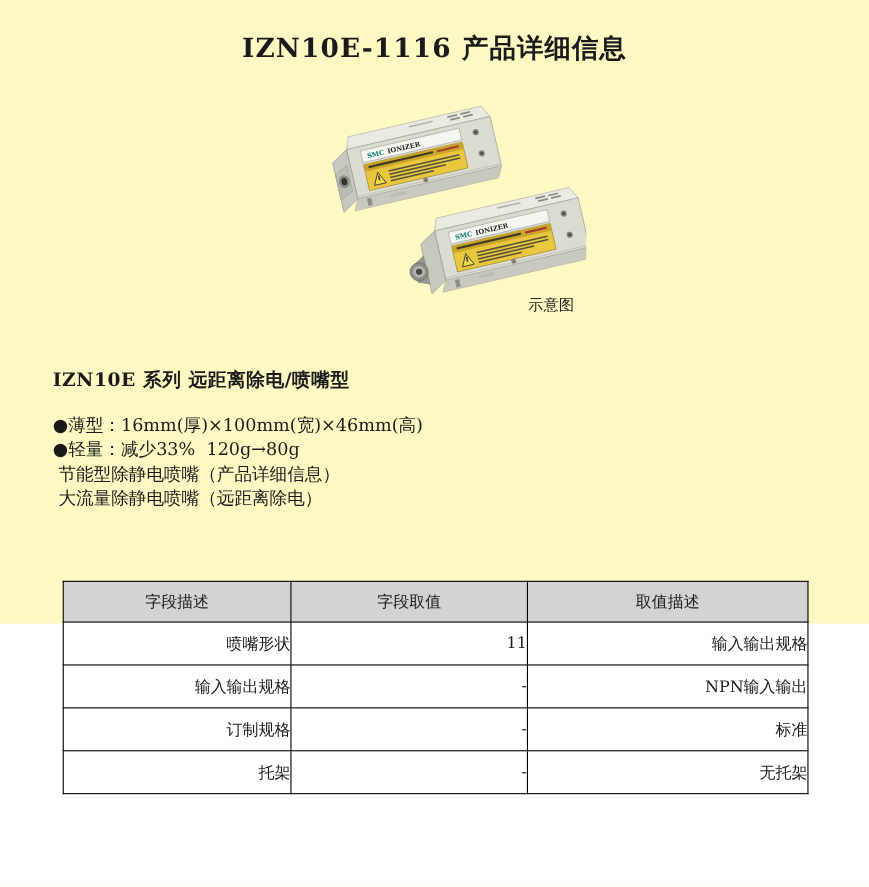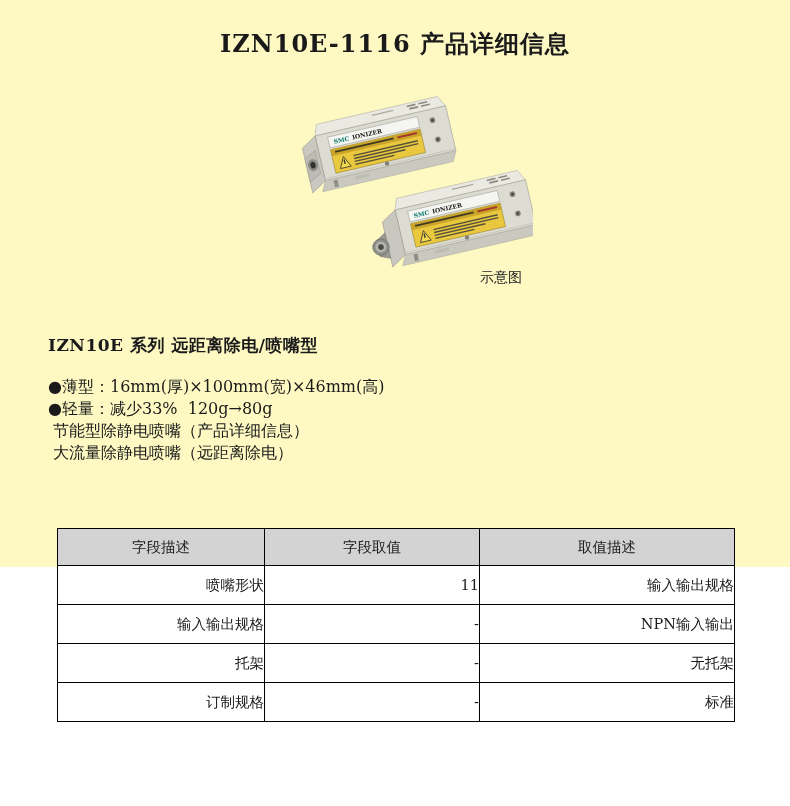--- a/index.html
+++ b/index.html
@@ -186,25 +186,25 @@
         <td>喷嘴形状</td>
         <td>11</td>
         <td>输入输出规格</td>
       </tr>
       <tr>
         <td>输入输出规格</td>
         <td>-</td>
         <td>NPN输入输出</td>
       </tr>
       <tr>
+        <td>订制规格</td>
+        <td>-</td>
+        <td>标准</td>
+      </tr>
+      <tr>
         <td>托架</td>
         <td>-</td>
         <td>无托架</td>
       </tr>
-      <tr>
-        <td>订制规格</td>
-        <td>-</td>
-        <td>标准</td>
-      </tr>
     </tbody>
   </table>
 
 </div>
 
 </body></html>

